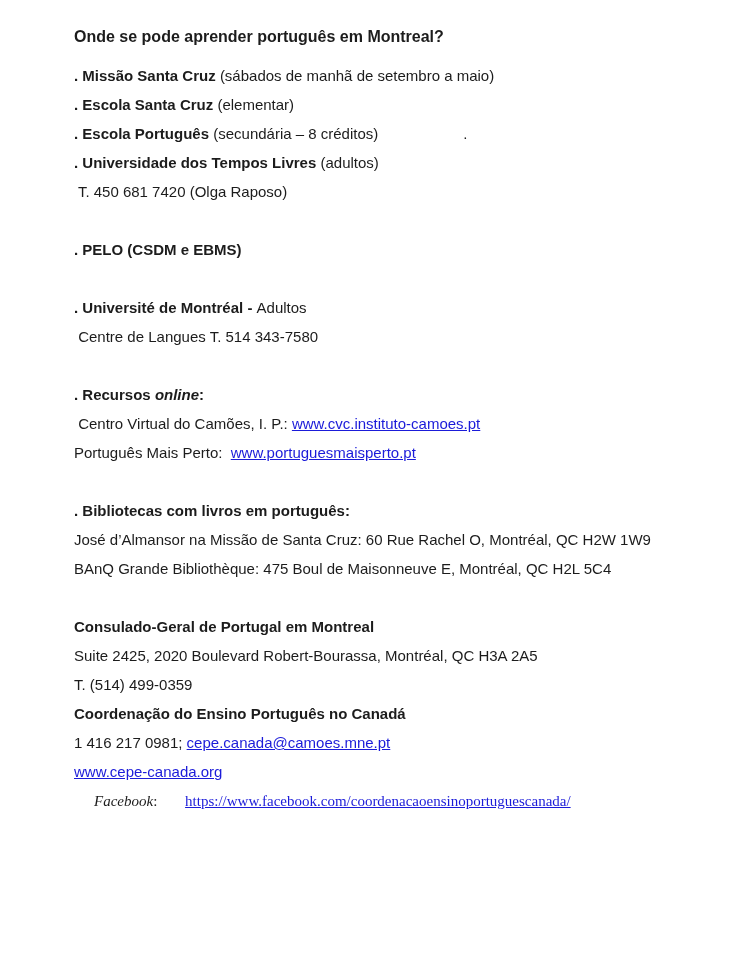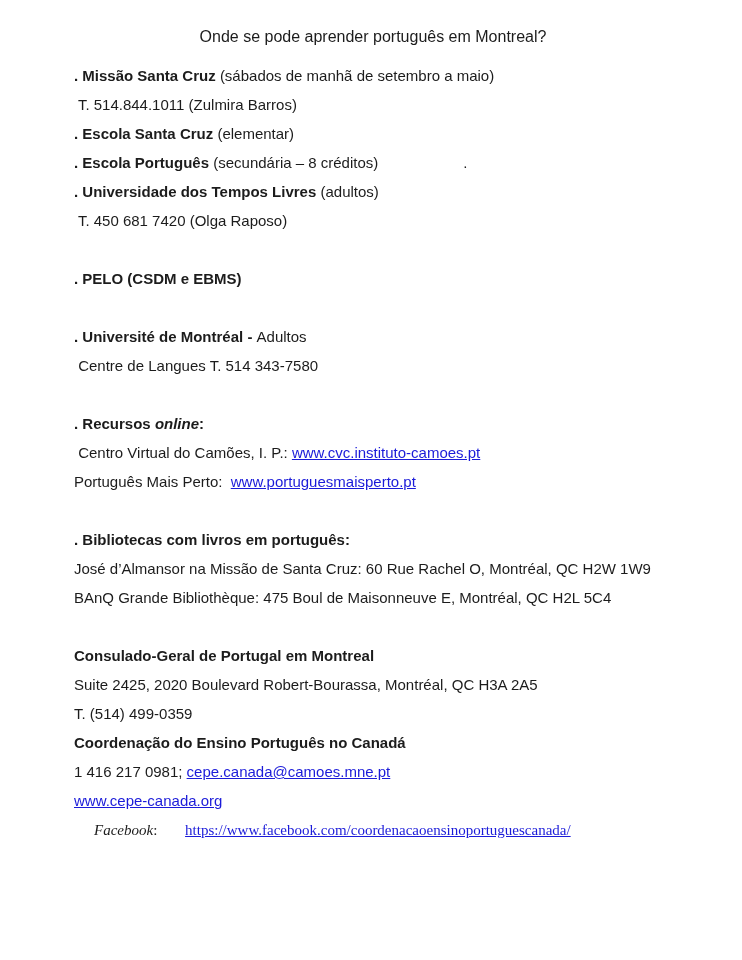--- a/index.html
+++ b/index.html
@@ -14,22 +14,21 @@
     box-sizing: border-box;
     background: var(--bg, #ffffff);
     padding: 22px 70px 0 74px;
     font-family: "Liberation Sans", "DejaVu Sans", sans-serif;
     font-size: 15px;
     color: var(--text, #1c1c1c);
     overflow: hidden;
   }
   .title {
     font-size: 16px;
-    font-weight: 400;
-    text-align: center;
+    font-weight: 700;
     margin: 0 0 10px 0;
     line-height: 29px;
     white-space: nowrap;
   }
   .doc-body .line {
     height: 29px;
     line-height: 29px;
     white-space: pre;
   }
   .seg-regular { font-weight: 400; }
@@ -47,21 +46,20 @@
   a.seg-link-italic { }
   a.seg-link-serif { font-family: Liberation Serif, serif; margin-left: 24px; }
 </style>
 </head>
 <body>
 
 <div class="page">
   <h1 class="title">Onde se pode aprender português em Montreal?</h1>
   <div class="doc-body">
       <div class="line"><span class="seg-bold">. Missão Santa Cruz </span><span class="seg-regular">(sábados de manhã de setembro a maio)</span></div>
-      <div class="line"><span class="seg-regular"> T. 514.844.1011 (Zulmira Barros)</span></div>
       <div class="line"><span class="seg-bold">. Escola Santa Cruz </span><span class="seg-regular">(elementar)</span></div>
       <div class="line"><span class="seg-bold">. Escola Português </span><span class="seg-regular">(secundária – 8 créditos)</span><span class="seg-regular" style="margin-left: 85px;">.</span></div>
       <div class="line"><span class="seg-bold">. Universidade dos Tempos Livres </span><span class="seg-regular">(adultos)</span></div>
       <div class="line"><span class="seg-regular"> T. 450 681 7420 (Olga Raposo)</span></div>
       <div class="line"></div>
       <div class="line"><span class="seg-bold">. PELO (CSDM e EBMS)</span></div>
       <div class="line"></div>
       <div class="line"><span class="seg-bold">. Université de Montréal - </span><span class="seg-regular">Adultos</span></div>
       <div class="line"><span class="seg-regular"> Centre de Langues T. 514 343-7580</span></div>
       <div class="line"></div>

